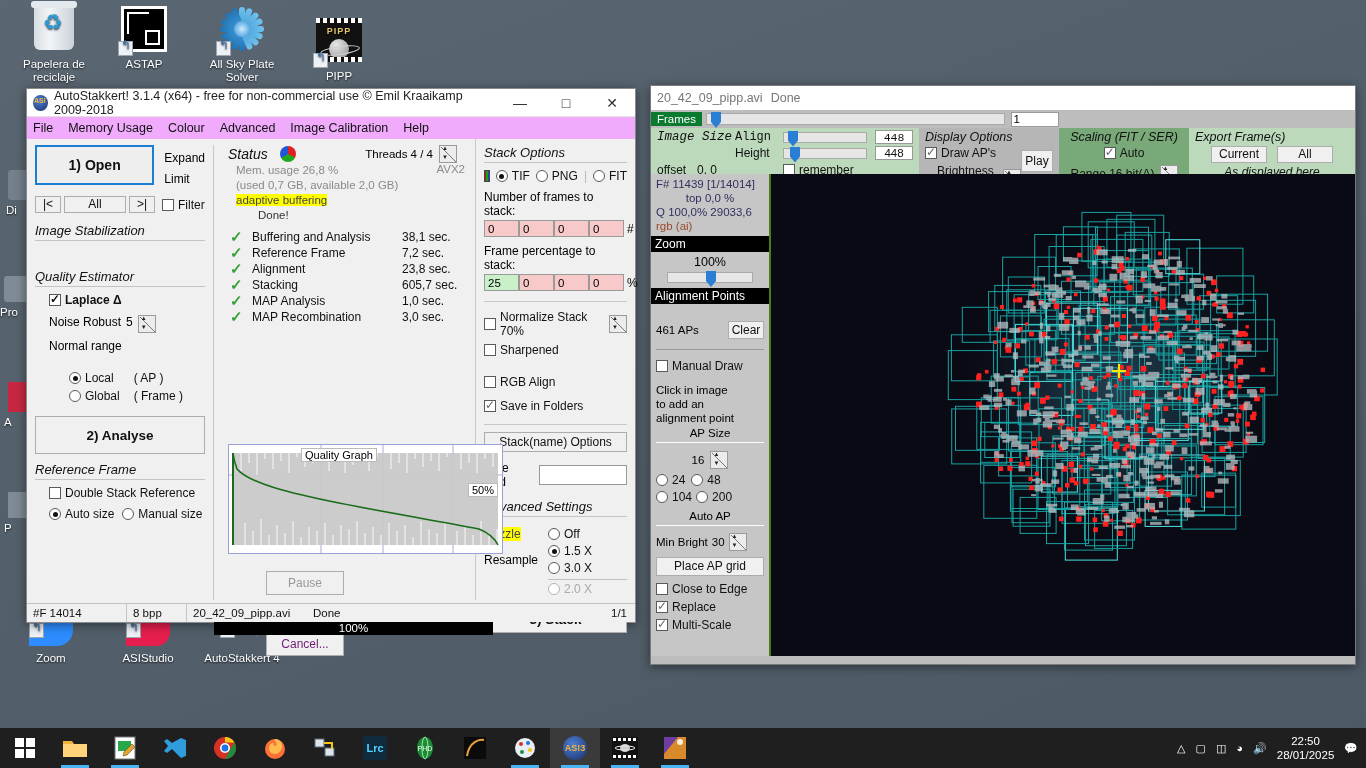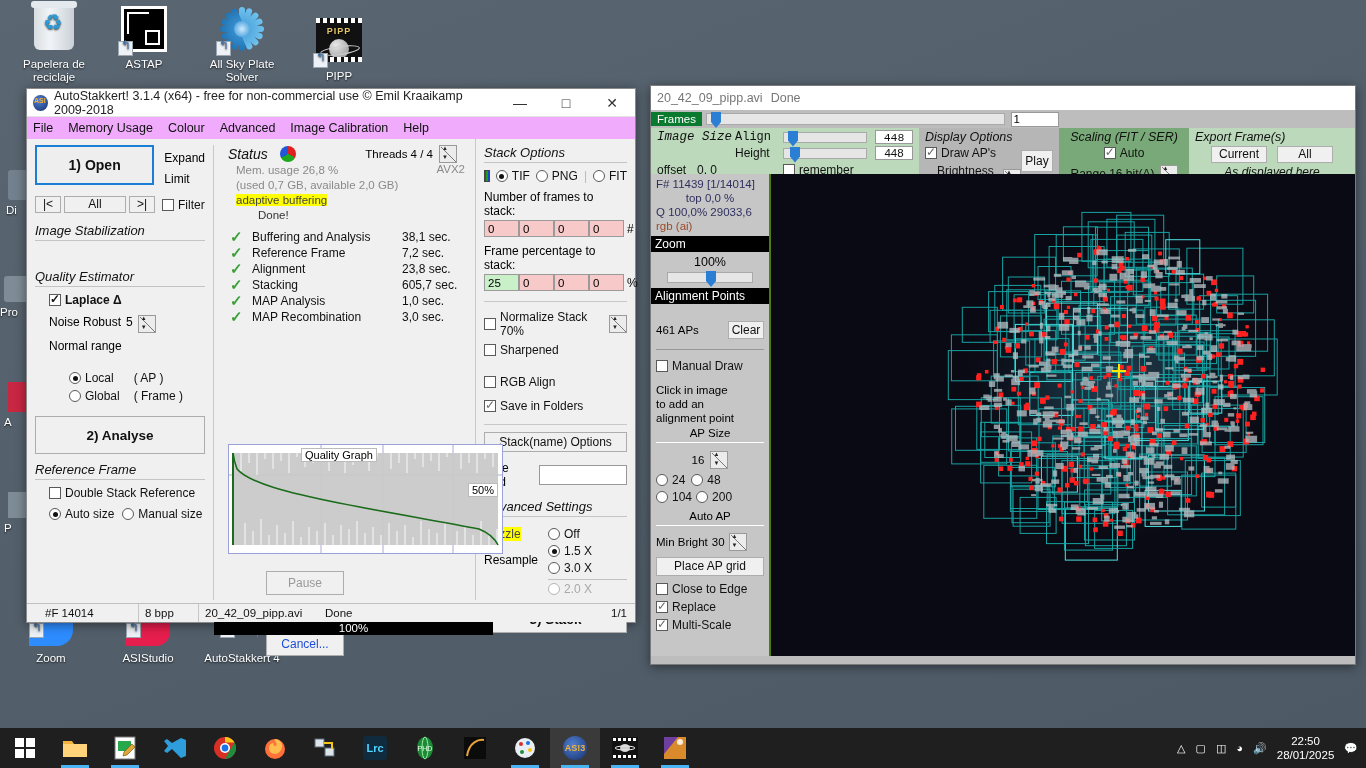--- a/index.html
+++ b/index.html
@@ -121,21 +121,21 @@
   .hl{background:#ffff00;color:#444;}
   .tasks{padding:6px 0 0 16px;}
   .task{display:flex;align-items:center;font-size:12px;color:#111;line-height:16px;}
   .task .ck{color:#35a035;font-size:15px;width:22px;font-weight:bold;}
   .task .nm{width:150px;}
 
   .qgraph{position:absolute;left:14px;top:305px;width:275px;height:110px;background:#fff;border:1px solid #9aa0d8;}
   .qlabel{position:absolute;background:#fff;border:1px solid #bbb;font-size:11px;padding:0 3px;}
 
   .statusbar{position:absolute;bottom:0;left:0;right:0;height:19px;border-top:1px solid #c0c0c0;
-     display:flex;align-items:center;font-size:11.5px;color:#111;background:#f0f0f0;padding-left:12px;}
+     display:flex;align-items:center;font-size:11.5px;color:#111;background:#f0f0f0;}
   .statusbar .cell{padding:0 6px;height:100%;display:flex;align-items:center;border-right:1px solid #c6c6c6;}
 
   
   .col-stack{width:160px;padding:6px 8px 0 8px;border-left:1px solid #c8c8c8;}
   .numrow{display:flex;}
   .numrow input{width:35px;height:17px;border:1px solid #9a9a9a;background:#f7c9c9;font-size:11.5px;
      padding-left:3px;font-family:"Liberation Sans",sans-serif;}
   .numrow input.green{background:#c9f0c9;}
   .numrow .unit{font-size:12px;margin-left:3px;align-self:center;}
   .rgbsw{width:22px;height:12px;background:linear-gradient(90deg,#b02020 0 33%,#1f9a1f 33% 66%,#2047c8 66% 100%);
@@ -495,21 +495,21 @@
             </g>
             <path d="M4,8 C4,8 5,16 8,24 C20,38 60,48 110,58 C160,68 210,76 250,84 C260,88 266,94 269,100" fill="none" stroke="#1a6b1a" stroke-width="1.6"></path>
             <line x1="4" y1="8" x2="4" y2="100" stroke="#1a6b1a" stroke-width="2"></line>
           </svg>
           <div class="qlabel" style="left:72px;top:3px;">Quality Graph</div>
           <div class="qlabel" style="right:4px;top:38px;">50%</div>
         </div>
 
         <div style="position:absolute;left:52px;top:432px;display:flex;gap:14px;flex-direction:column;">
           <div class="btn" style="width:78px;height:24px;color:#999;line-height:22px;">Pause</div>
-          <div class="btn" style="width:78px;height:24px;color:#1d4ed8;line-height:22px;margin-top:23px;">Cancel...</div>
+          <div class="btn" style="width:78px;height:24px;color:#701a75;line-height:22px;margin-top:23px;">Cancel...</div>
         </div>
 
         <div style="position:absolute;left:0;top:470px;width:279px;height:26px;background:#000;color:#fff;text-align:center;font-size:11.5px;line-height:12px;padding-top:1px;">
           <div>100%</div>
           <div>100%</div>
         </div>
       </div>
 
       <div class="col-stack">
         <div class="sect" style="margin-top:0;">Stack Options</div>

